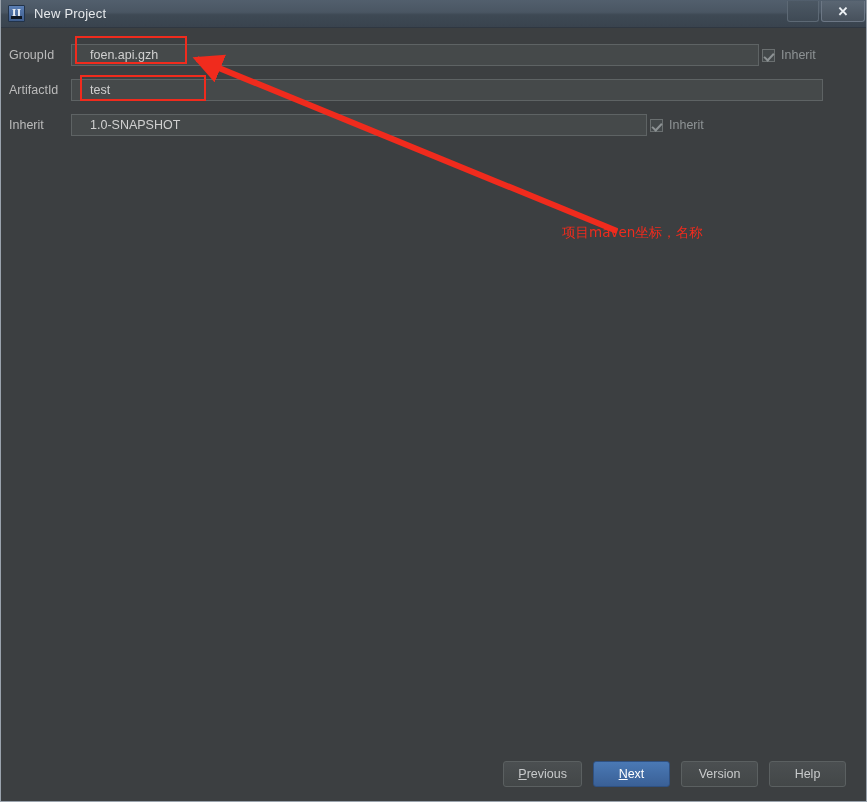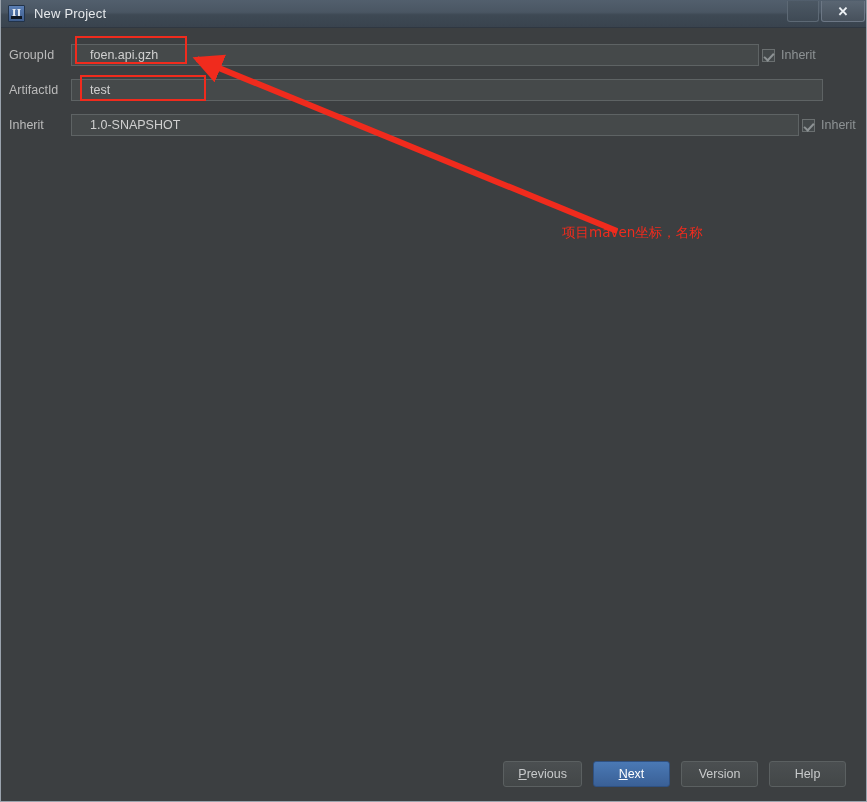--- a/index.html
+++ b/index.html
@@ -130,21 +130,21 @@
     border: 1px solid #5e6364;
     color: #d0d0d0;
     font-size: 12.5px;
     font-family: "Liberation Sans", sans-serif;
     padding: 0 18px;
     line-height: 20px;
     outline: none;
   }
   #groupid-input  { width: 688px; }
   #artifactid-input { width: 752px; }
-  #version-input  { width: 728px; }
+  #version-input  { width: 576px; }
 
   .inherit-box {
     display: flex;
     align-items: center;
     margin-left: 3px;
     white-space: nowrap;
   }
   .checkbox {
     width: 13px;
     height: 13px;

